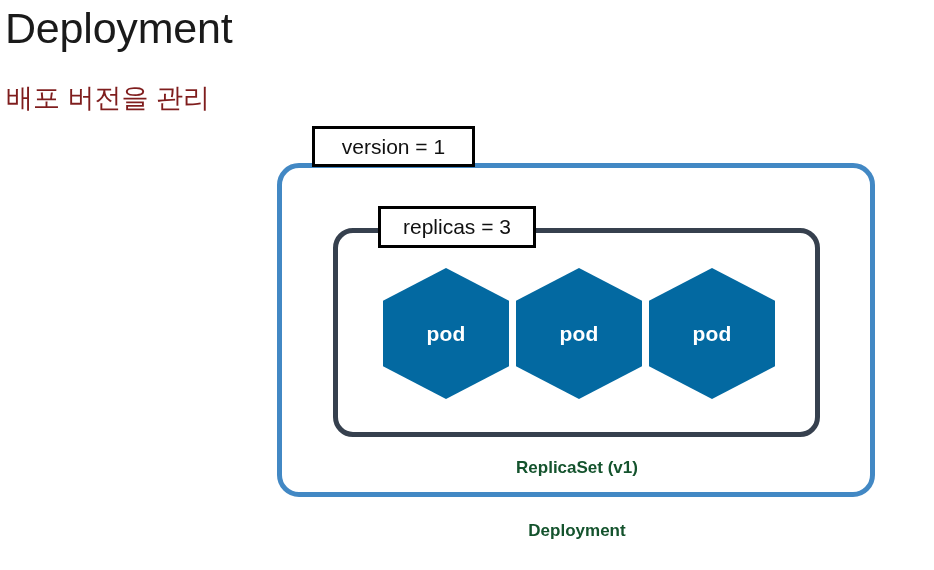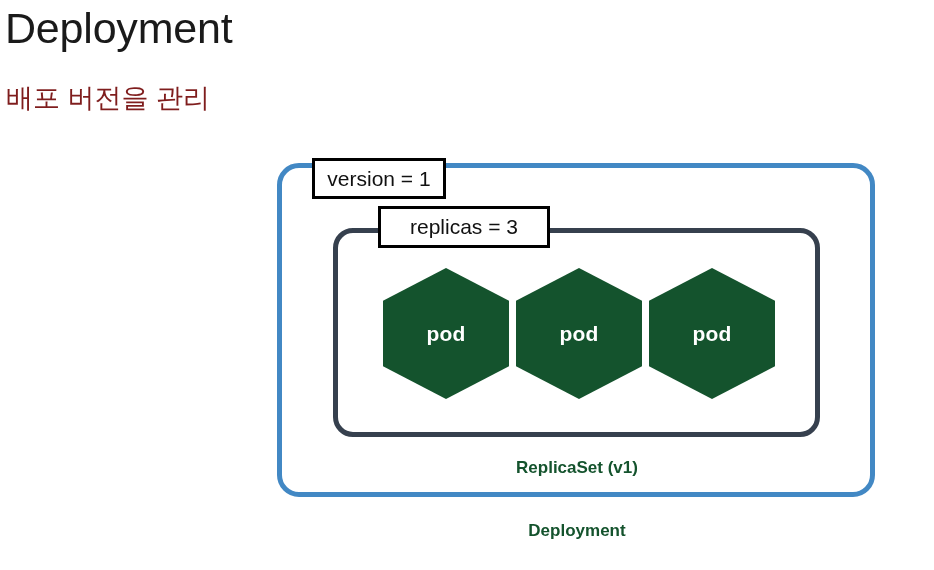--- a/index.html
+++ b/index.html
@@ -81,38 +81,38 @@
     display: flex;
     align-items: center;
     justify-content: center;
     font-size: 21px;
     font-weight: 400;
     color: #111111;
     white-space: nowrap;
   }
   #version-callout {
     left: 312px;
-    top: 158px;
-    width: 134px;
+    top: 126px;
+    width: 163px;
     height: 41px;
   }
   #replicas-callout {
     left: 378px;
     top: 206px;
-    width: 172px;
+    width: 158px;
     height: 42px;
   }
 
   
   .pod {
     position: absolute;
     top: 268px;
     width: 126px;
     height: 131px;
-    background: #14532d;
+    background: #0369a1;
     clip-path: polygon(50% 0%, 100% 25%, 100% 75%, 50% 100%, 0% 75%, 0% 25%);
     display: flex;
     align-items: center;
     justify-content: center;
   }
   .pod-label {
     font-size: 21px;
     font-weight: 700;
     color: #ffffff;
     letter-spacing: 0.2px;

